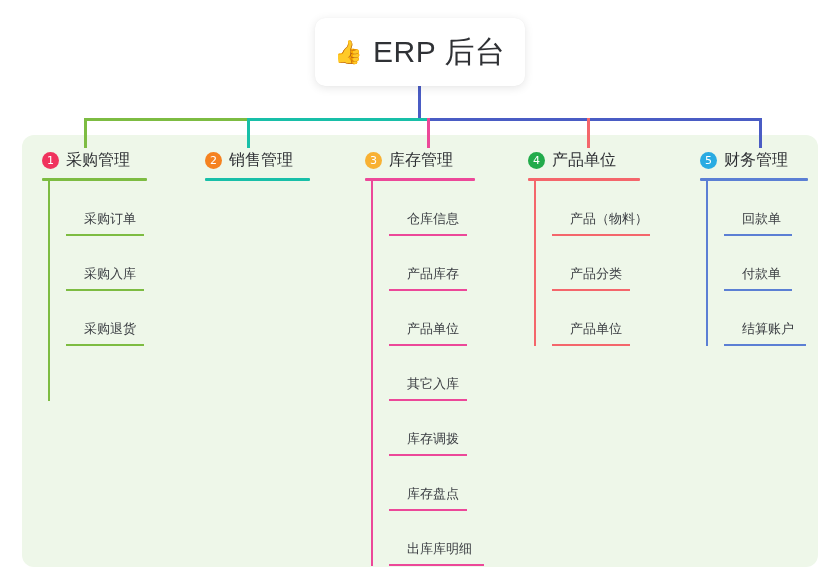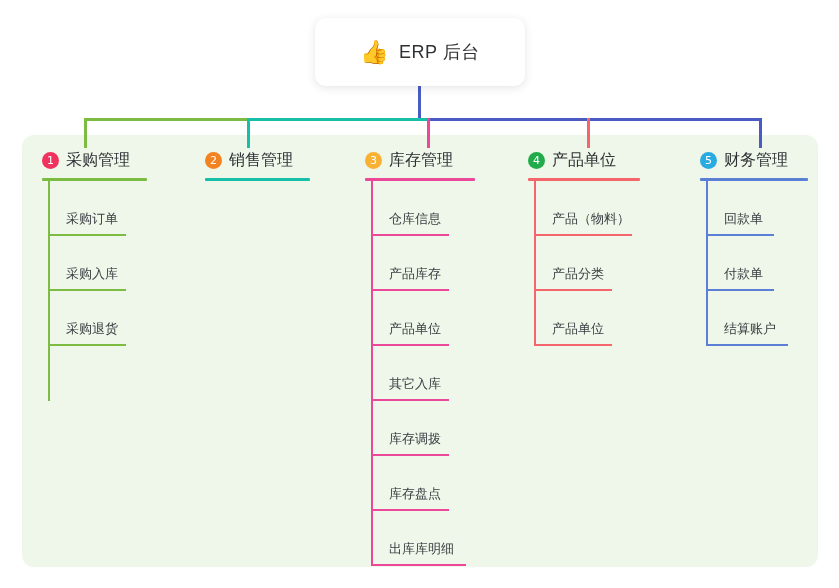--- a/index.html
+++ b/index.html
@@ -26,21 +26,21 @@
     border-radius: 10px;
     box-shadow: 0 2px 10px rgba(0,0,0,0.10), 0 0 1px rgba(0,0,0,0.06);
     display: flex;
     align-items: center;
     justify-content: center;
     gap: 10px;
     z-index: 5;
   }
   #title-emoji { font-size: 23px; line-height: 1; }
   #title-text {
-    font-size: 18px;
+    font-size: 30px;
     color: #2f3135;
     letter-spacing: 0.5px;
     white-space: nowrap;
   }
 
   
   .conn { position: absolute; z-index: 2; }
 
   
   #panel {
@@ -80,21 +80,21 @@
     color: #2f3135;
   }
   .col-rule {
     height: 3px;
     margin-top: 6px;
     border-radius: 1px;
   }
   .col-body {
     position: relative;
     margin-left: 6px;
-    padding-left: 0;
+    padding-left: 18px;
   }
   .spine {
     position: absolute;
     left: 0; top: 0;
     width: 2px;
   }
   .item {
     position: relative;
     height: 55px;
   }

